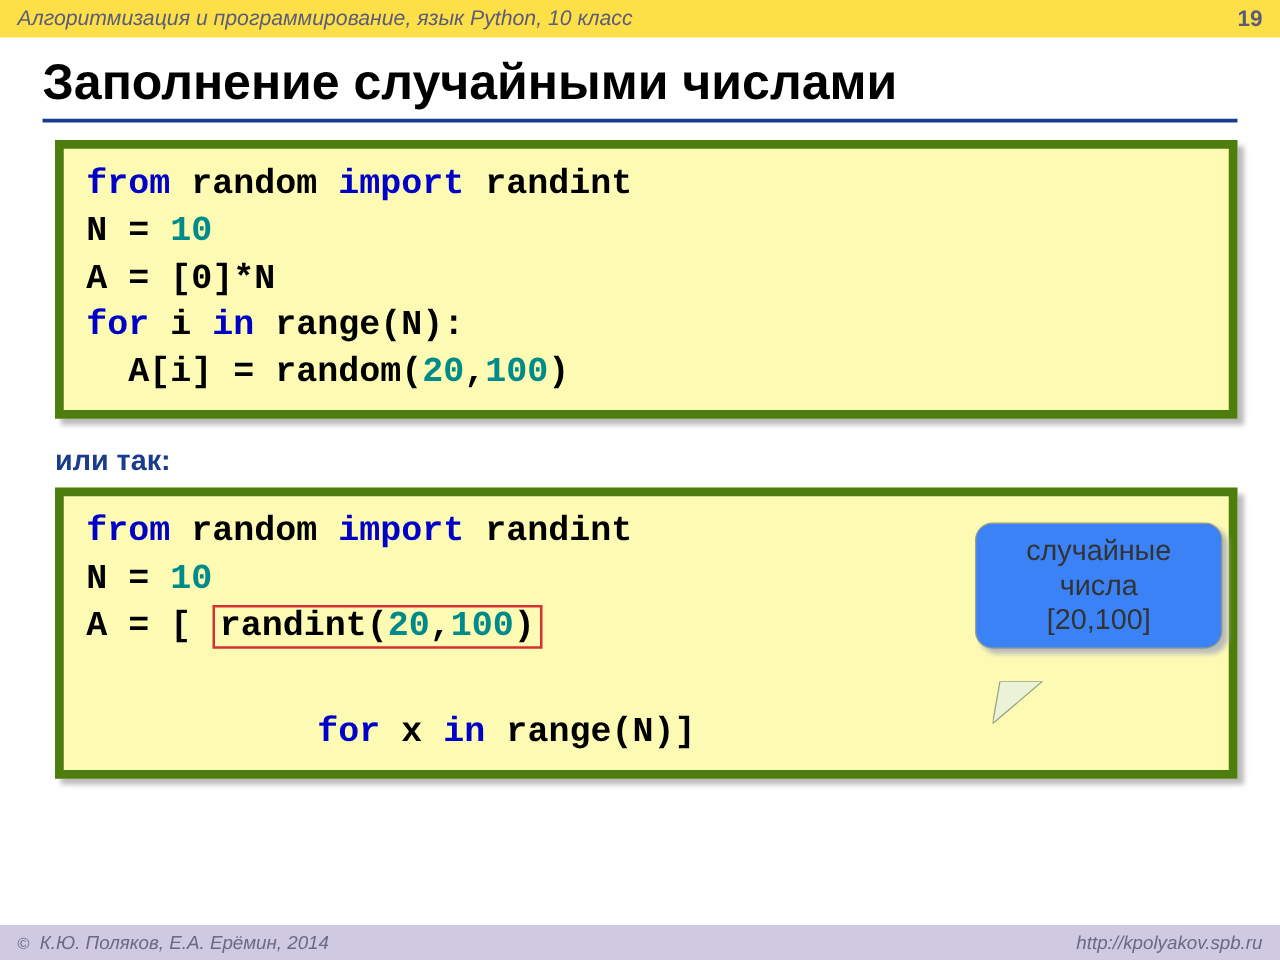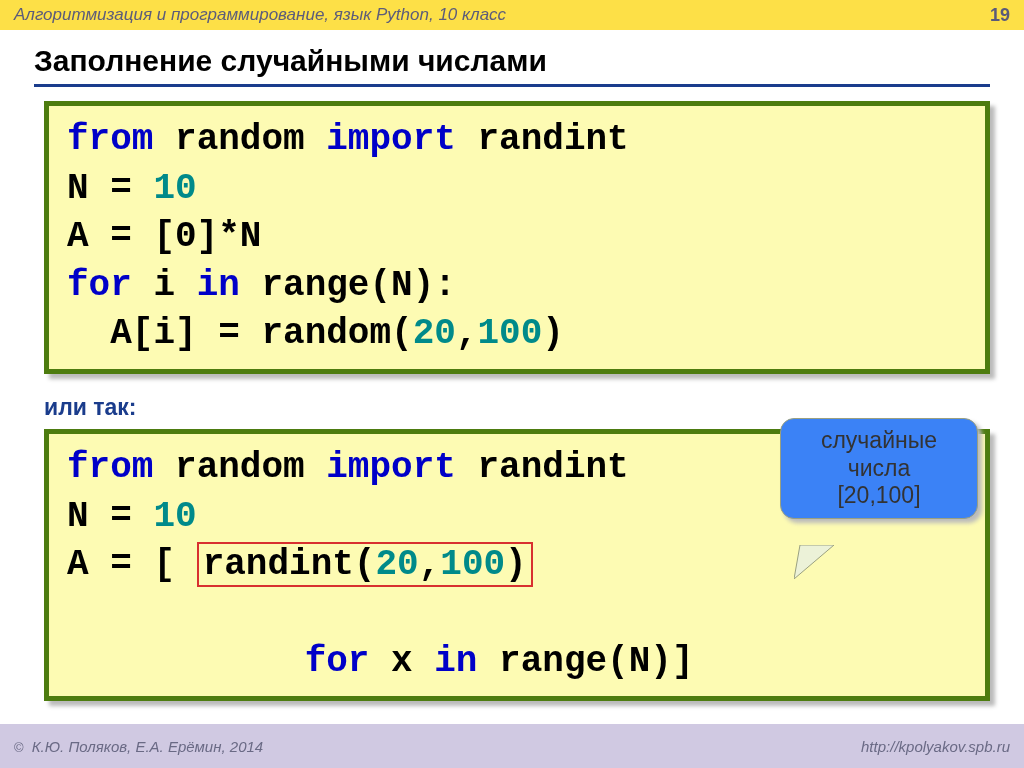--- a/index.html
+++ b/index.html
@@ -22,36 +22,36 @@
     font-size: 17px;
     height: 30px;
   }
   .header .pagenum {
     font-weight: bold;
     font-style: normal;
     color: #5a5a7a;
     font-size: 18px;
   }
   .title {
-    font-size: 30px;
+    font-size: 40px;
     font-weight: bold;
     color: #000;
     margin: 14px 34px 6px 34px;
     padding-bottom: 6px;
     border-bottom: 3px solid #1a3c8c;
     font-family: Arial, sans-serif;
   }
   .codebox {
     margin: 14px 34px 0 44px;
     background: #fdfbb3;
-    border: 5px solid #4d7c0f;
+    border: 7px solid #4d7c0f;
     box-shadow: 5px 5px 4px #bbb;
     padding: 10px 32px 10px 18px;
     font-family: "Courier New", monospace;
-    font-size: 36px;
+    font-size: 28px;
     font-weight: bold;
     line-height: 1.35;
     position: relative;
   }
   .kw { color: #0000c8; }
   .num { color: #008a8a; }
   .plain { color: #000; }
   .subtitle {
     margin: 20px 34px 0 44px;
     color: #1a3c8c;
@@ -85,21 +85,21 @@
     left: 14px;
     bottom: -26px;
     width: 0; height: 0;
   }
   .callout-tail svg { display: block; }
   .footer {
     position: absolute;
     bottom: 0;
     left: 0; right: 0;
     background: #d0c9e2;
-    height: 44px;
+    height: 28px;
     display: flex;
     justify-content: space-between;
     align-items: center;
     padding: 0 14px;
     font-style: italic;
     color: #6a6a85;
     font-size: 15px;
   }
   .copy { font-size: 13px; margin-right: 4px; font-style: normal;}
 </style>

